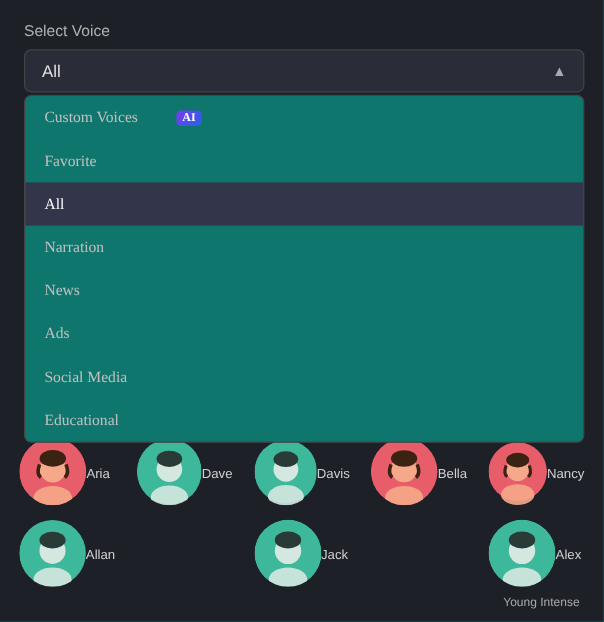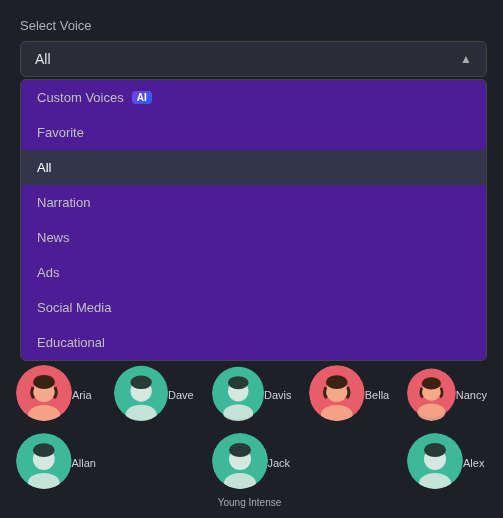--- a/index.html
+++ b/index.html
@@ -45,25 +45,26 @@
     .chevron-icon {
       font-size: 12px;
       color: #aaa;
     }
 
     .dropdown-menu {
       position: absolute;
       top: calc(100% + 2px);
       left: 0;
       right: 0;
-      background: #4c1d95;
+      background: #0f766e;
       border: 1px solid #444;
       border-radius: 6px;
       z-index: 100;
       overflow: hidden;
+      font-family: Liberation Serif, serif;
     }
 
     .dropdown-item {
       padding: 10px 16px;
       font-size: 13px;
       color: #c0c0c0;
       cursor: pointer;
       display: flex;
       align-items: center;
       gap: 8px;
@@ -76,20 +77,21 @@
 
     .ai-badge {
       display: inline-flex;
       align-items: center;
       background: linear-gradient(135deg, #7c3aed, #2563eb);
       border-radius: 4px;
       padding: 1px 5px;
       font-size: 10px;
       font-weight: bold;
       color: white;
+      margin-left: 24px;
     }
 
     
     .bottom-section {
       position: absolute;
       bottom: 0;
       left: 0;
       right: 0;
       padding: 8px 16px 10px 16px;
     }
@@ -124,21 +126,21 @@
 
     .voice-name {
       font-size: 11px;
       color: #d0d0d0;
       text-align: center;
     }
 
     .voice-tag {
       font-size: 10px;
       color: #aaa;
-      text-align: center;
+      text-align: right;
       padding-right: 4px;
       margin-top: -4px;
     }
   </style>
 </head>
 <body>
 
 <div class="page">
   <div class="select-voice-label">Select Voice</div>
 

